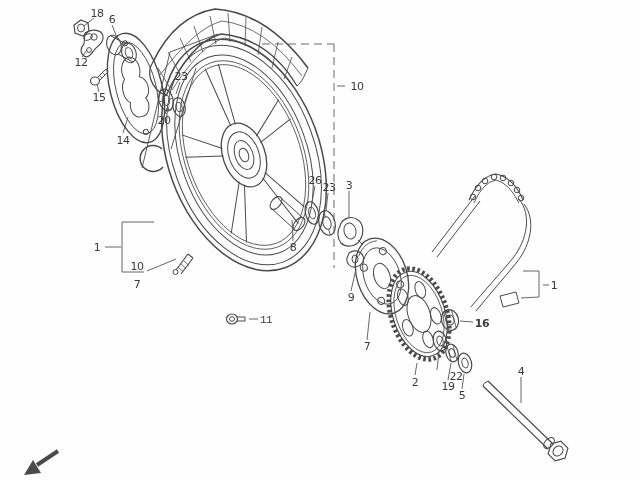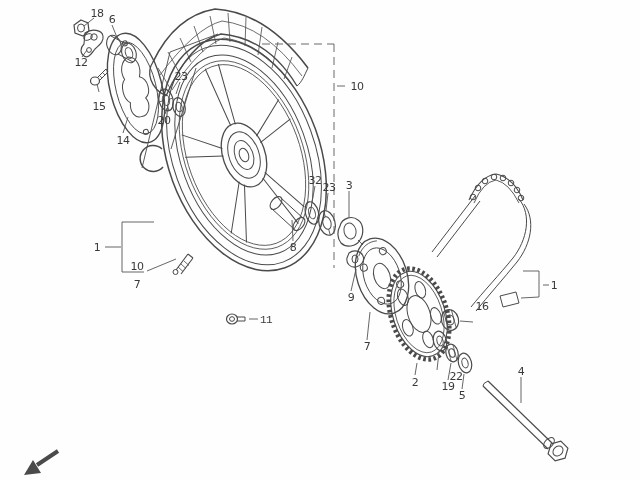--- a/index.html
+++ b/index.html
@@ -259,36 +259,36 @@
   <g>
     <line x1="58" y1="451" x2="37" y2="465" stroke="#4a4a4a" stroke-width="4"></line>
     <polygon points="24,475 41,473 33,460" fill="#4a4a4a" stroke="none"></polygon>
   </g>
 </svg>
 
 <div id="callouts">
       <span class="callout" style="left: 97px; top: 13px;">18</span>
       <span class="callout" style="left: 112px; top: 19px;">6</span>
       <span class="callout" style="left: 81px; top: 62px;">12</span>
-      <span class="callout" style="left: 99px; top: 97px; margin-top: 9px;">15</span>
+      <span class="callout" style="left: 99px; top: 97px;">15</span>
       <span class="callout" style="left: 123px; top: 140px;">14</span>
       <span class="callout" style="left: 181px; top: 76px;">23</span>
       <span class="callout" style="left: 164px; top: 120px;">20</span>
       <span class="callout" style="left: 97px; top: 247px;">1</span>
       <span class="callout" style="left: 137px; top: 266px;">10</span>
       <span class="callout" style="left: 137px; top: 284px;">7</span>
       <span class="callout" style="left: 266px; top: 320px; font-family: Liberation Mono, monospace;">11</span>
       <span class="callout" style="left: 293px; top: 247px;">8</span>
-      <span class="callout" style="left: 315px; top: 180px;">32</span>
+      <span class="callout" style="left: 315px; top: 180px;">26</span>
       <span class="callout" style="left: 329px; top: 187px;">23</span>
       <span class="callout" style="left: 349px; top: 185px;">3</span>
       <span class="callout" style="left: 357px; top: 86px;">10</span>
       <span class="callout" style="left: 351px; top: 297px;">9</span>
       <span class="callout" style="left: 367px; top: 346px;">7</span>
       <span class="callout" style="left: 415px; top: 382px;">2</span>
       <span class="callout" style="left: 456px; top: 376px;">22</span>
       <span class="callout" style="left: 448px; top: 386px;">19</span>
       <span class="callout" style="left: 462px; top: 395px;">5</span>
-      <span class="callout" style="left: 482px; top: 306px;">16</span>
+      <span class="callout" style="left: 482px; top: 323px; font-weight: bold;">16</span>
       <span class="callout" style="left: 554px; top: 285px;">1</span>
       <span class="callout" style="left: 521px; top: 371px;">4</span>
     </div>
 </div>
 
 </body></html>

